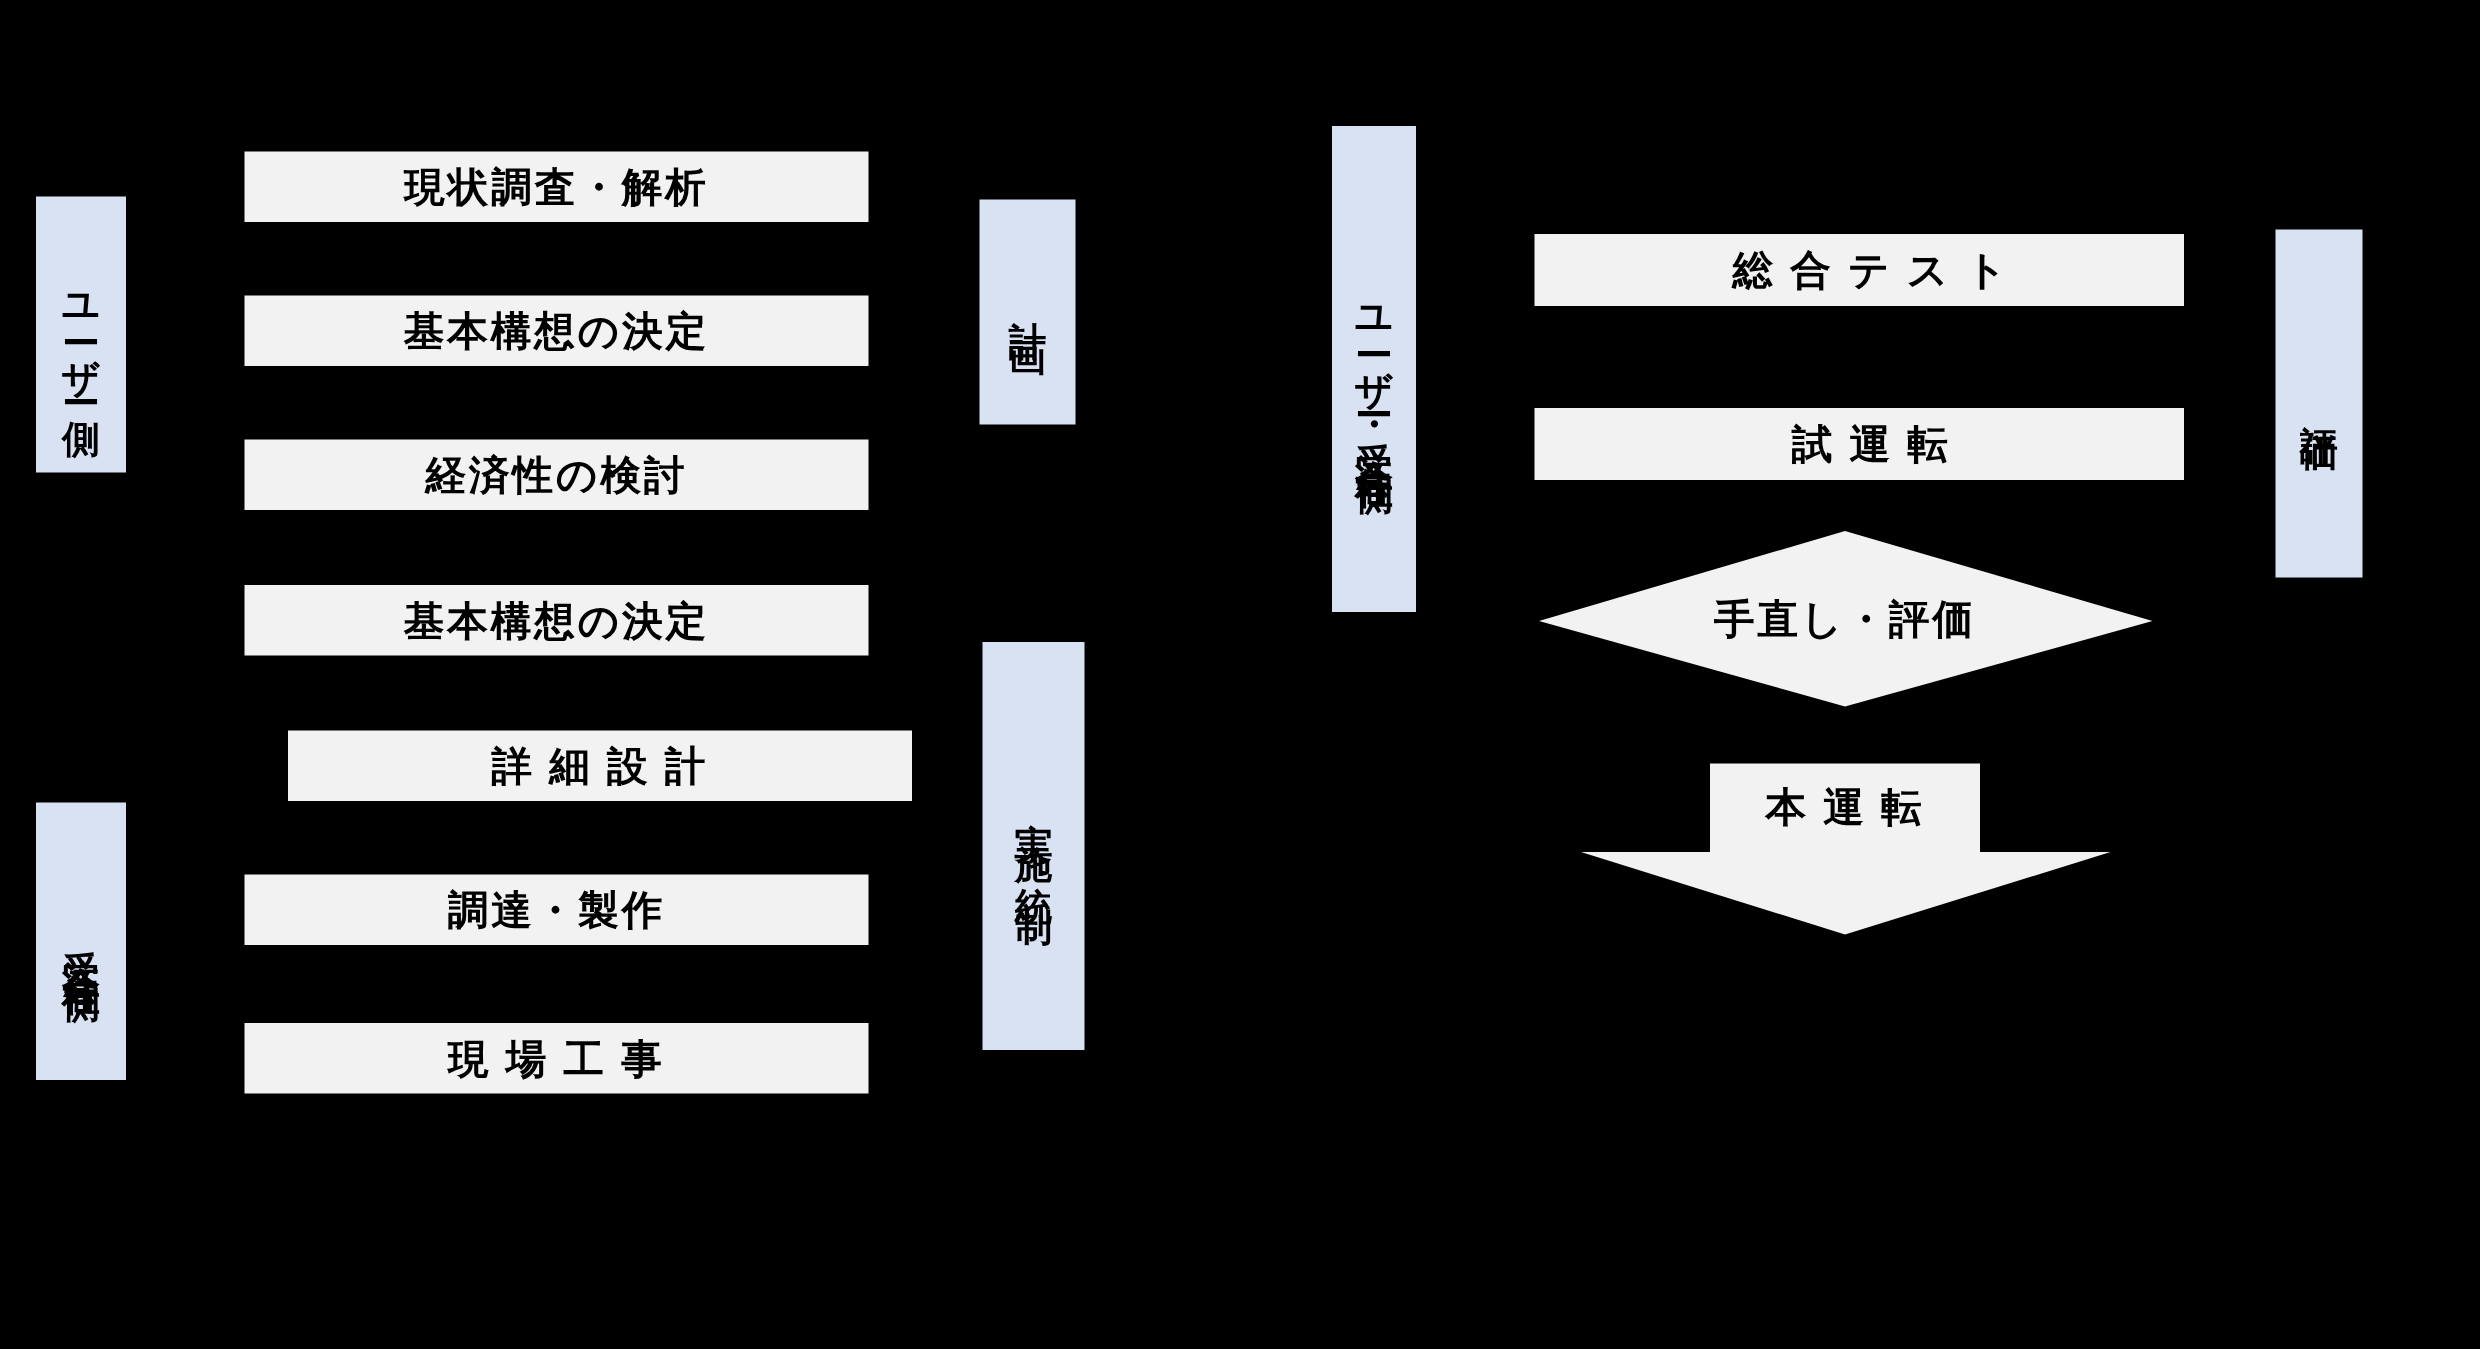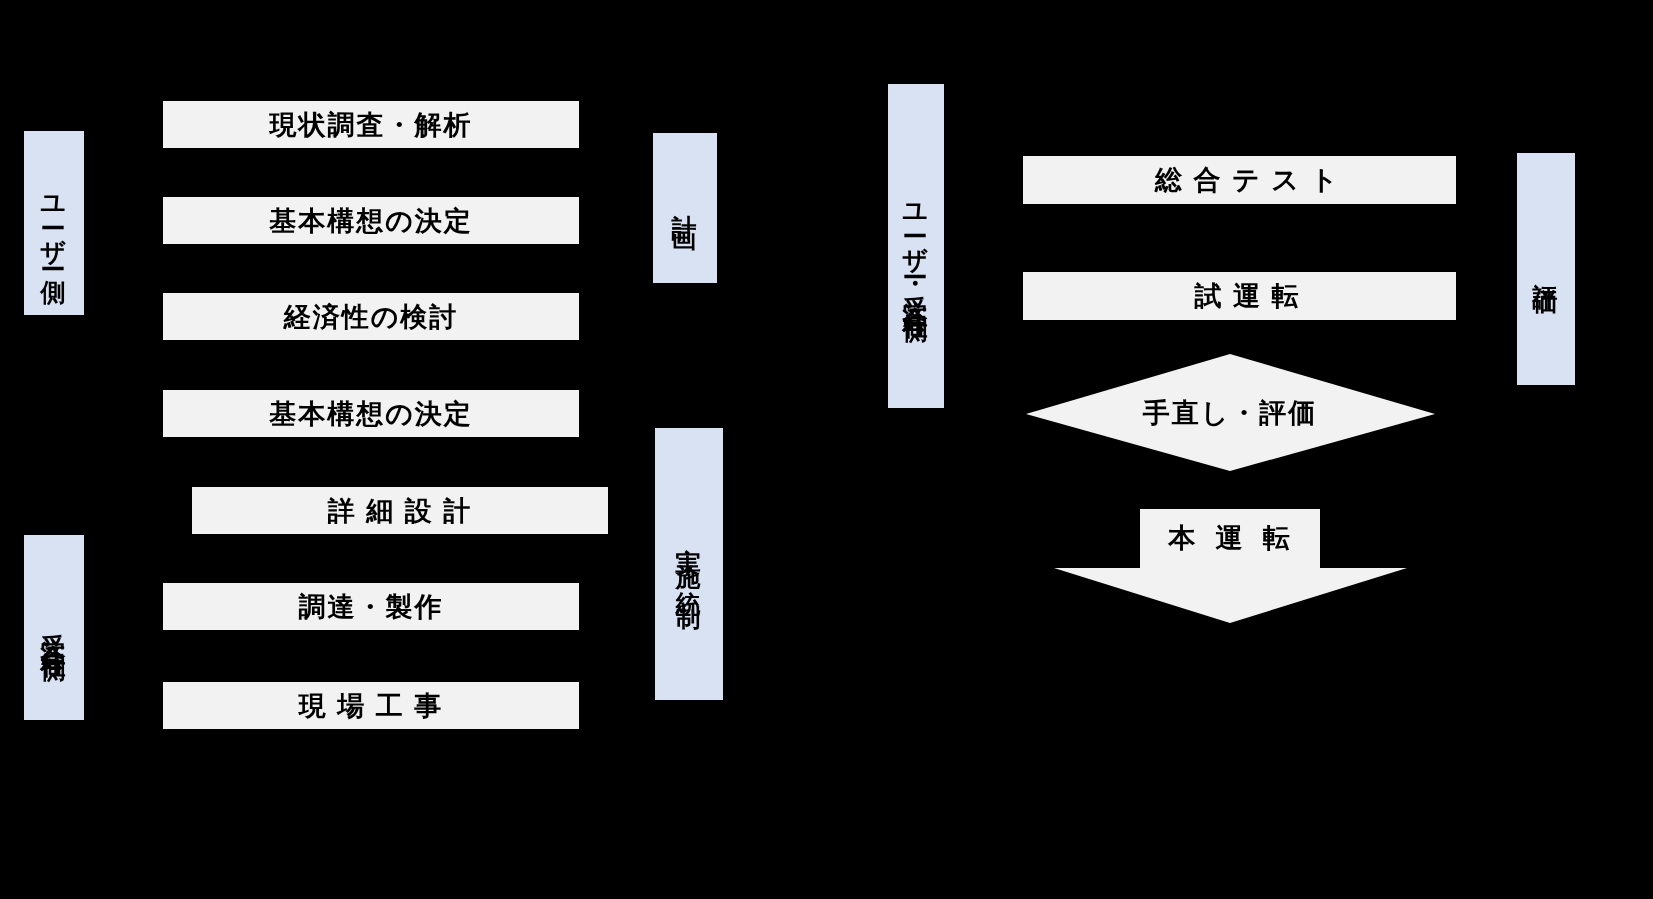--- a/index.html
+++ b/index.html
@@ -38,21 +38,21 @@
   .lab-user{left:24px;top:131px;width:60px;height:184px;}
   .lab-contractor{left:24px;top:535px;width:60px;height:185px;}
   .lab-plan{left:653px;top:133px;width:64px;height:150px;}
   .lab-docontrol{left:655px;top:428px;width:68px;height:272px;}
   .lab-usercontractor{left:888px;top:84px;width:56px;height:324px;}
   .lab-eval{left:1517px;top:153px;width:58px;height:232px;}
   
   .shape-layer{position:absolute;left:0;top:0;width:1653px;height:899px;pointer-events:none;}
   .shape-text{
     position:absolute;display:flex;align-items:center;justify-content:center;
-    font-size:27px;letter-spacing:2px;white-space:pre;font-family:Liberation Mono, monospace;
+    font-size:27px;letter-spacing:2px;white-space:pre;
   }
   .txt-diamond{left:1030px;top:391px;width:400px;height:44px;}
   .txt-arrow{left:1090px;top:514px;width:280px;height:48px;}
 </style>
 </head>
 <body>
 
 <div class="canvas">
 
   <svg class="shape-layer" viewBox="0 0 1653 899" xmlns="http://www.w3.org/2000/svg">

